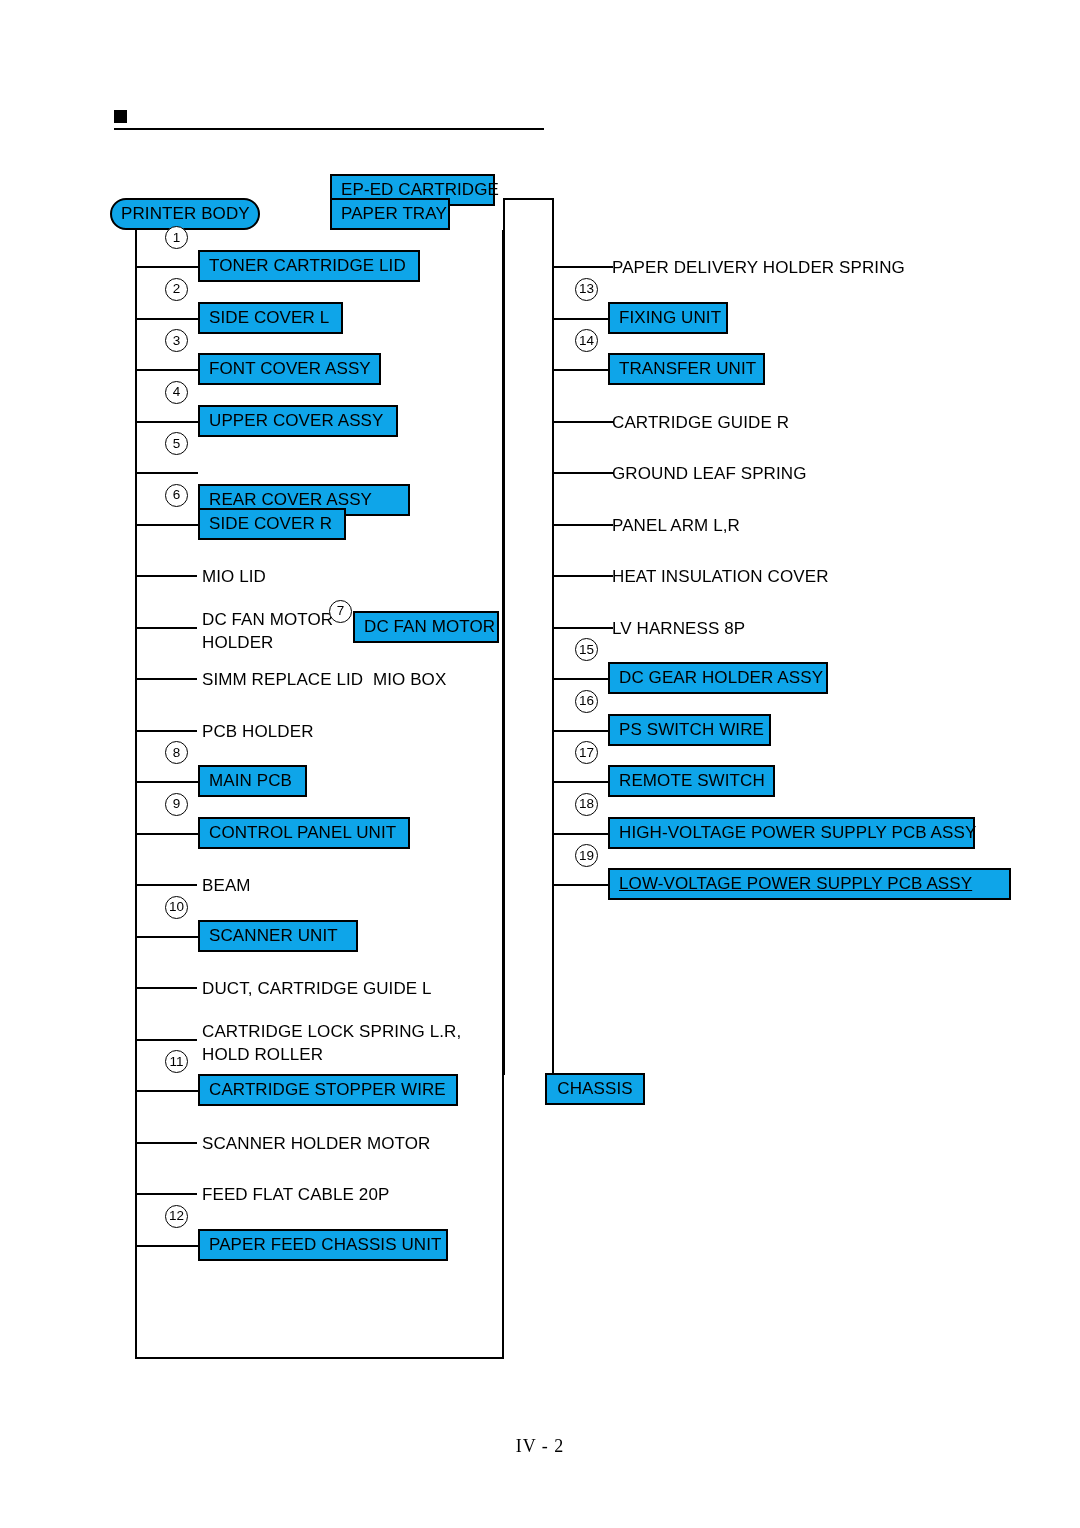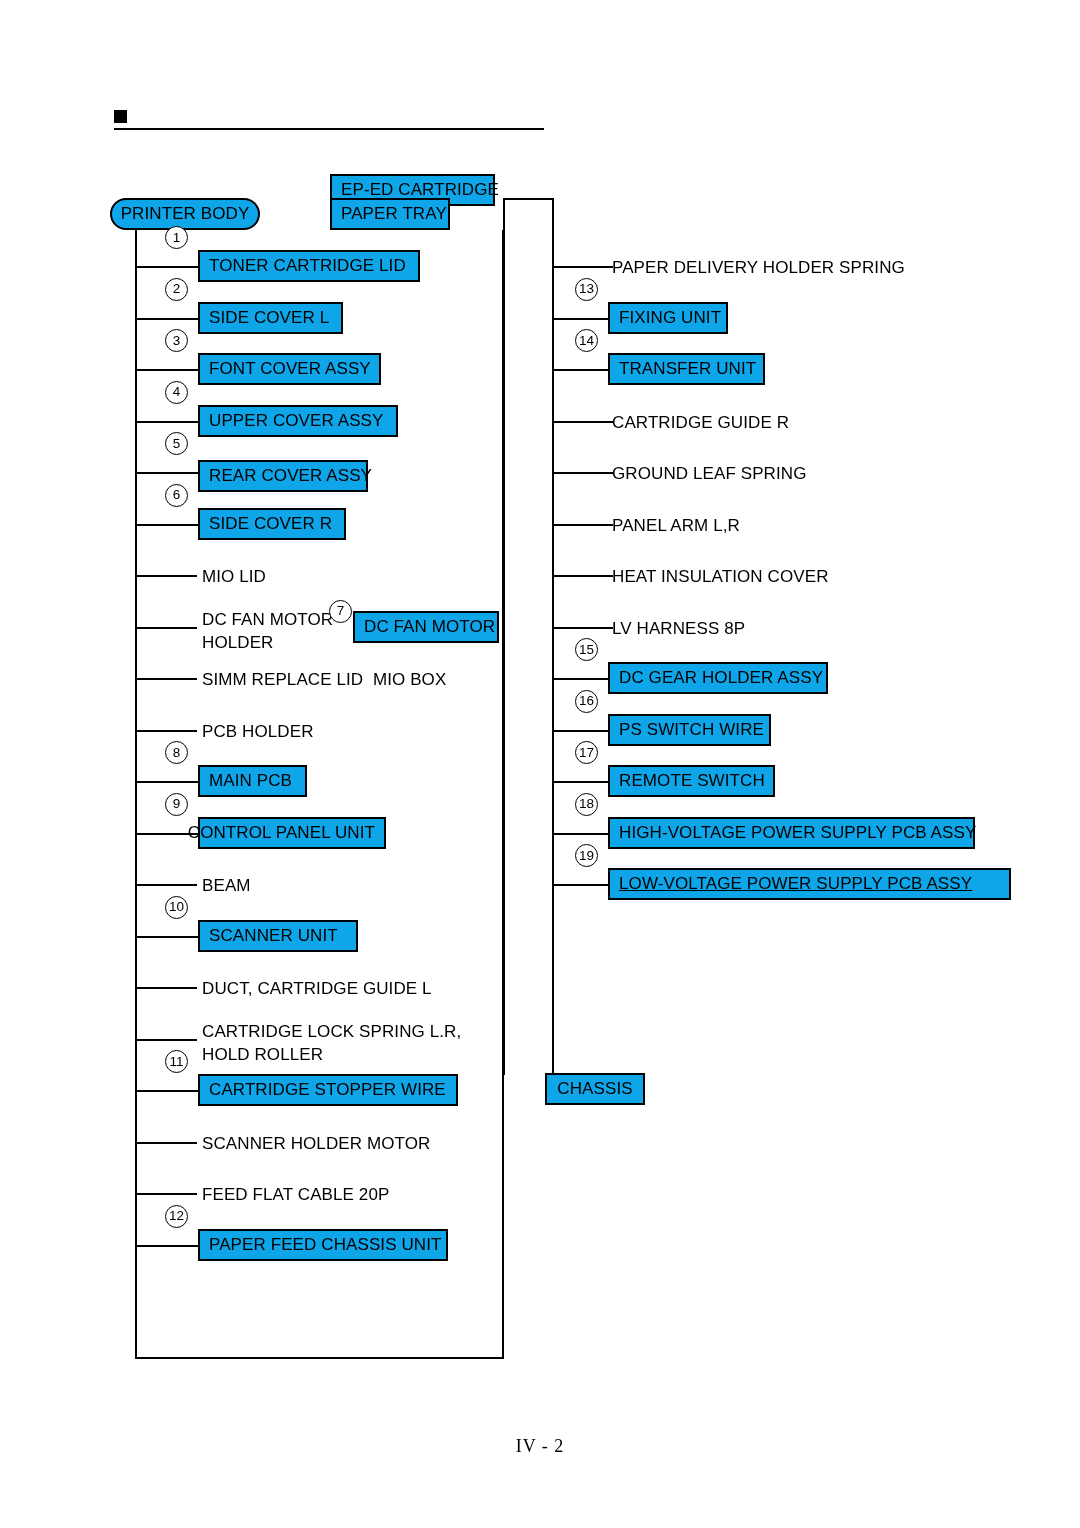--- a/index.html
+++ b/index.html
@@ -127,21 +127,21 @@
     letter-spacing: 1px;
   }
 </style>
 </head>
 <body>
 
 <div id="title-block">
   <span id="title-bullet"></span>
 </div>
 
-<div class="node-box" style="left:110px; top:198px; width:150px; justify-content:center;border-radius:16px;">
+<div class="node-box" style="left:110px; top:198px; width:150px; border-radius:16px;">
   <span>PRINTER BODY</span>
 </div>
 
 <div class="node-box" style="left:330px; top:174px; width:165px;">
   <span>EP-ED CARTRIDGE</span>
 </div>
 
 <div class="node-box" style="left:330px; top:198px; width:120px;">
   <span>PAPER TRAY</span>
 </div>
@@ -169,21 +169,21 @@
     <div class="node-box" style="left: 198px; top: 353px; width: 183px;">
       <span>FONT COVER ASSY</span>
     </div>
     <div class="circ" style="left: 165px; top: 329px;">3</div>
     <div class="hline" style="left: 137px; top: 420.5px; width: 61px;"></div>
     <div class="node-box" style="left: 198px; top: 404.5px; width: 200px;">
       <span>UPPER  COVER ASSY</span>
     </div>
     <div class="circ" style="left: 165px; top: 380.5px;">4</div>
     <div class="hline" style="left: 137px; top: 472px; width: 61px;"></div>
-    <div class="node-box" style="left: 198px; top: 460px; width: 170px;">
+    <div class="node-box" style="left: 198px; top: 484px; width: 212px;">
       <span>REAR COVER ASSY</span>
     </div>
     <div class="circ" style="left: 165px; top: 432px;">5</div>
     <div class="hline" style="left: 137px; top: 523.5px; width: 61px;"></div>
     <div class="node-box" style="left: 198px; top: 507.5px; width: 148px;">
       <span>SIDE COVER R</span>
     </div>
     <div class="circ" style="left: 165px; top: 483.5px;">6</div>
     <div class="hline" style="left: 137px; top: 575px; width: 60px;"></div>
     <div class="plain-label" style="left: 202px; top: 565px;">MIO LID</div>
@@ -193,21 +193,21 @@
     <div class="hline" style="left: 137px; top: 678px; width: 60px;"></div>
     <div class="plain-label" style="left: 202px; top: 668px;">SIMM REPLACE LID  MIO BOX</div>
     <div class="hline" style="left: 137px; top: 729.5px; width: 60px;"></div>
     <div class="plain-label" style="left: 202px; top: 719.5px;">PCB HOLDER</div>
     <div class="hline" style="left: 137px; top: 781px; width: 61px;"></div>
     <div class="node-box" style="left: 198px; top: 765px; width: 109px;">
       <span>MAIN PCB</span>
     </div>
     <div class="circ" style="left: 165px; top: 741px;">8</div>
     <div class="hline" style="left: 137px; top: 832.5px; width: 61px;"></div>
-    <div class="node-box" style="left: 198px; top: 816.5px; width: 188px; justify-content: flex-end;">
+    <div class="node-box" style="left: 198px; top: 816.5px; width: 212px;">
       <span>CONTROL PANEL UNIT</span>
     </div>
     <div class="circ" style="left: 165px; top: 792.5px;">9</div>
     <div class="hline" style="left: 137px; top: 884px; width: 60px;"></div>
     <div class="plain-label" style="left: 202px; top: 874px;">BEAM</div>
     <div class="hline" style="left: 137px; top: 935.5px; width: 61px;"></div>
     <div class="node-box" style="left: 198px; top: 919.5px; width: 160px;">
       <span>SCANNER UNIT</span>
     </div>
     <div class="circ" style="left: 165px; top: 895.5px;">10</div>

